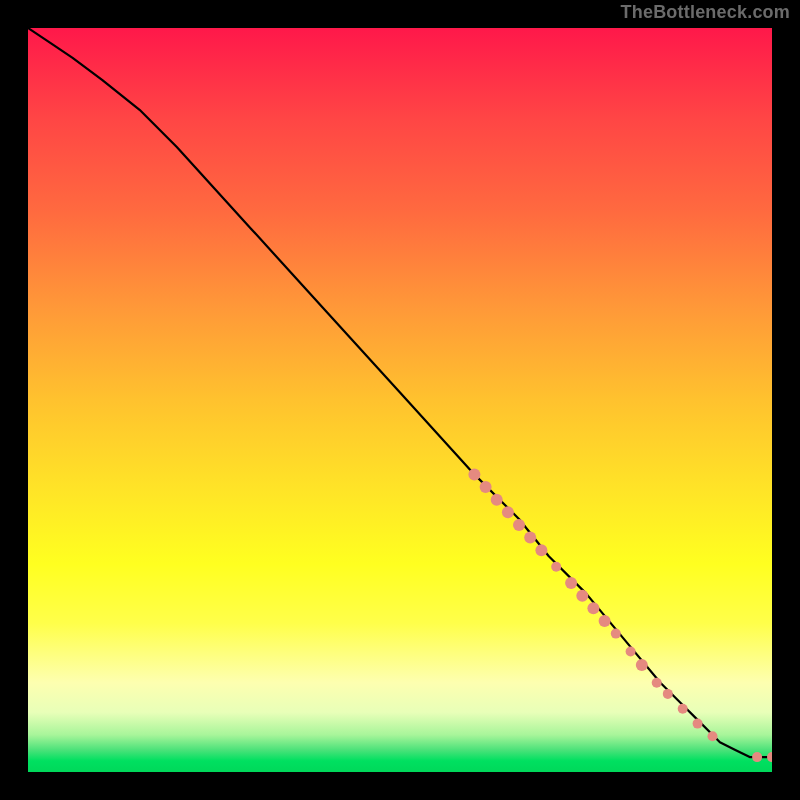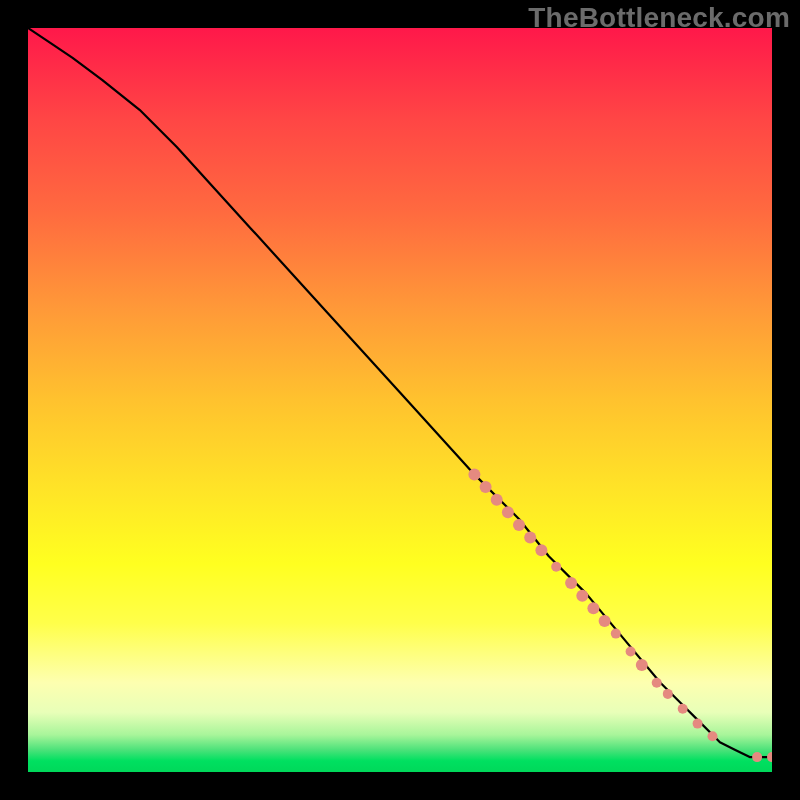--- a/index.html
+++ b/index.html
@@ -14,21 +14,21 @@
   .frame {
     position: relative;
     width: 800px;
     height: 800px;
     background: #000;
   }
   .watermark {
     position: absolute;
     top: 2px;
     right: 10px;
-    font-size: 28px;
+    font-size: 18px;
     font-weight: 600;
     color: #6b6b6b;
     letter-spacing: 0.2px;
     z-index: 10;
   }
   .plot-area {
     position: absolute;
     left: 28px;
     top: 28px;
     width: 744px;

